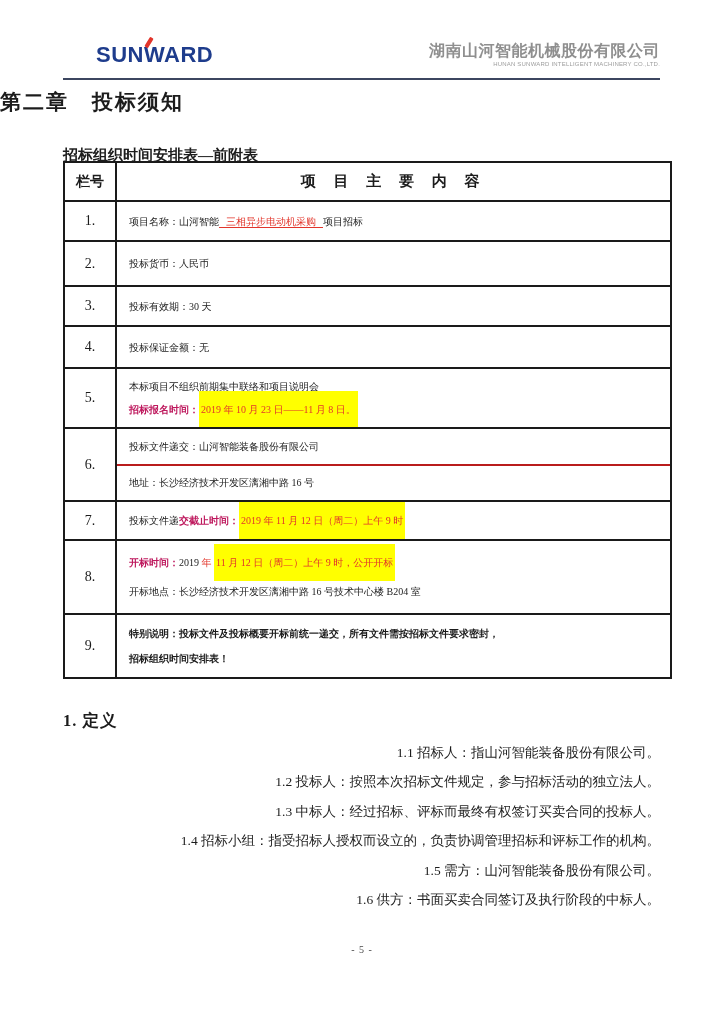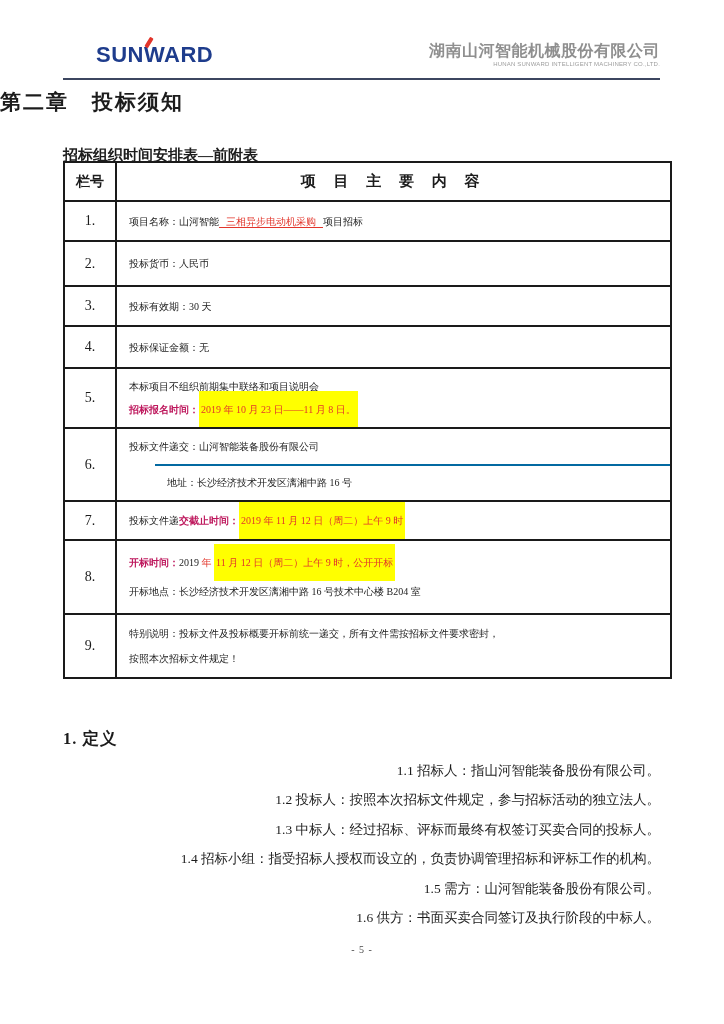--- a/index.html
+++ b/index.html
@@ -48,31 +48,31 @@
     display:flex; align-items:center; justify-content:center;
     font-size:14px;
   }
   .t-header .t-no { font-weight:bold; font-size:14px; }
   .t-header .t-head-content {
     flex:1; display:flex; align-items:center; justify-content:center;
     font-weight:bold; font-size:15px; letter-spacing:7px;
   }
   .t-body { flex:1; display:flex; flex-direction:column; min-width:0; }
   .t-block { flex:1; display:flex; flex-direction:column; justify-content:space-evenly; padding:0 12px; min-width:0; }
-  .t-block-divided { border-top:2px solid #0369a1;margin-left:38px; }
+  .t-block-divided { border-top:2px solid #b91c1c; }
   .t-line { white-space:nowrap; font-size:10px; line-height:1.3; }
   
   .seg { color:#1c1c1c; }
-  .seg.b  { font-weight:normal; }
+  .seg.b  { font-weight:bold; }
   .seg.r  { color:#e2352b; }
   .seg.rb { color:#be185d; font-weight:bold; }
   .seg.ru { color:#e2352b; border-bottom:1.5px solid #e2352b; padding:0 7px; }
   .seg.hl { color:#e2352b; background:#ffff00; padding:13px 2px; }
   
-  .definitions { position:absolute; top:728px; left:63px; right:64px; }
+  .definitions { position:absolute; top:710px; left:63px; right:64px; }
   .def-heading { font-size:16.5px; font-weight:bold; letter-spacing:1px; }
   .def-items { margin-top:12px; padding-left:25px;text-align:right; }
   .def-item { font-size:13.5px; margin-bottom:10.5px; line-height:1.4; white-space:nowrap; }
   
   .footer { position:absolute; top:944px; left:0; right:0; text-align:center; font-size:10px; color:#4a4a4a; letter-spacing:1px; }
 </style>
 </head>
 <body>
 
 <div class="page">
@@ -165,21 +165,21 @@
             <div class="t-line"><span class="seg rb">开标时间：</span><span class="seg">2019 </span><span class="seg r">年 </span><span class="seg hl">11 月 12 日（周二）上午 9 时，公开开标</span></div>
             <div class="t-line"><span class="seg">开标地点：长沙经济技术开发区漓湘中路 16 号技术中心楼 B204 室</span></div>
           </div>
         </div>
       </div>
       <div class="t-row">
         <div class="t-no">9.</div>
         <div class="t-body">
           <div class="t-block">
             <div class="t-line"><span class="seg b">特别说明：投标文件及投标概要开标前统一递交，所有文件需按招标文件要求密封，</span></div>
-            <div class="t-line"><span class="seg b">按照本次招标文件规定！</span></div>
+            <div class="t-line"><span class="seg b">招标组织时间安排表！</span></div>
           </div>
         </div>
       </div>
     </div>
 
   <div class="definitions">
     <div class="def-heading">1.  定义</div>
     <div class="def-items">
 
     <div class="def-item">1.1 招标人：指山河智能装备股份有限公司。</div>

